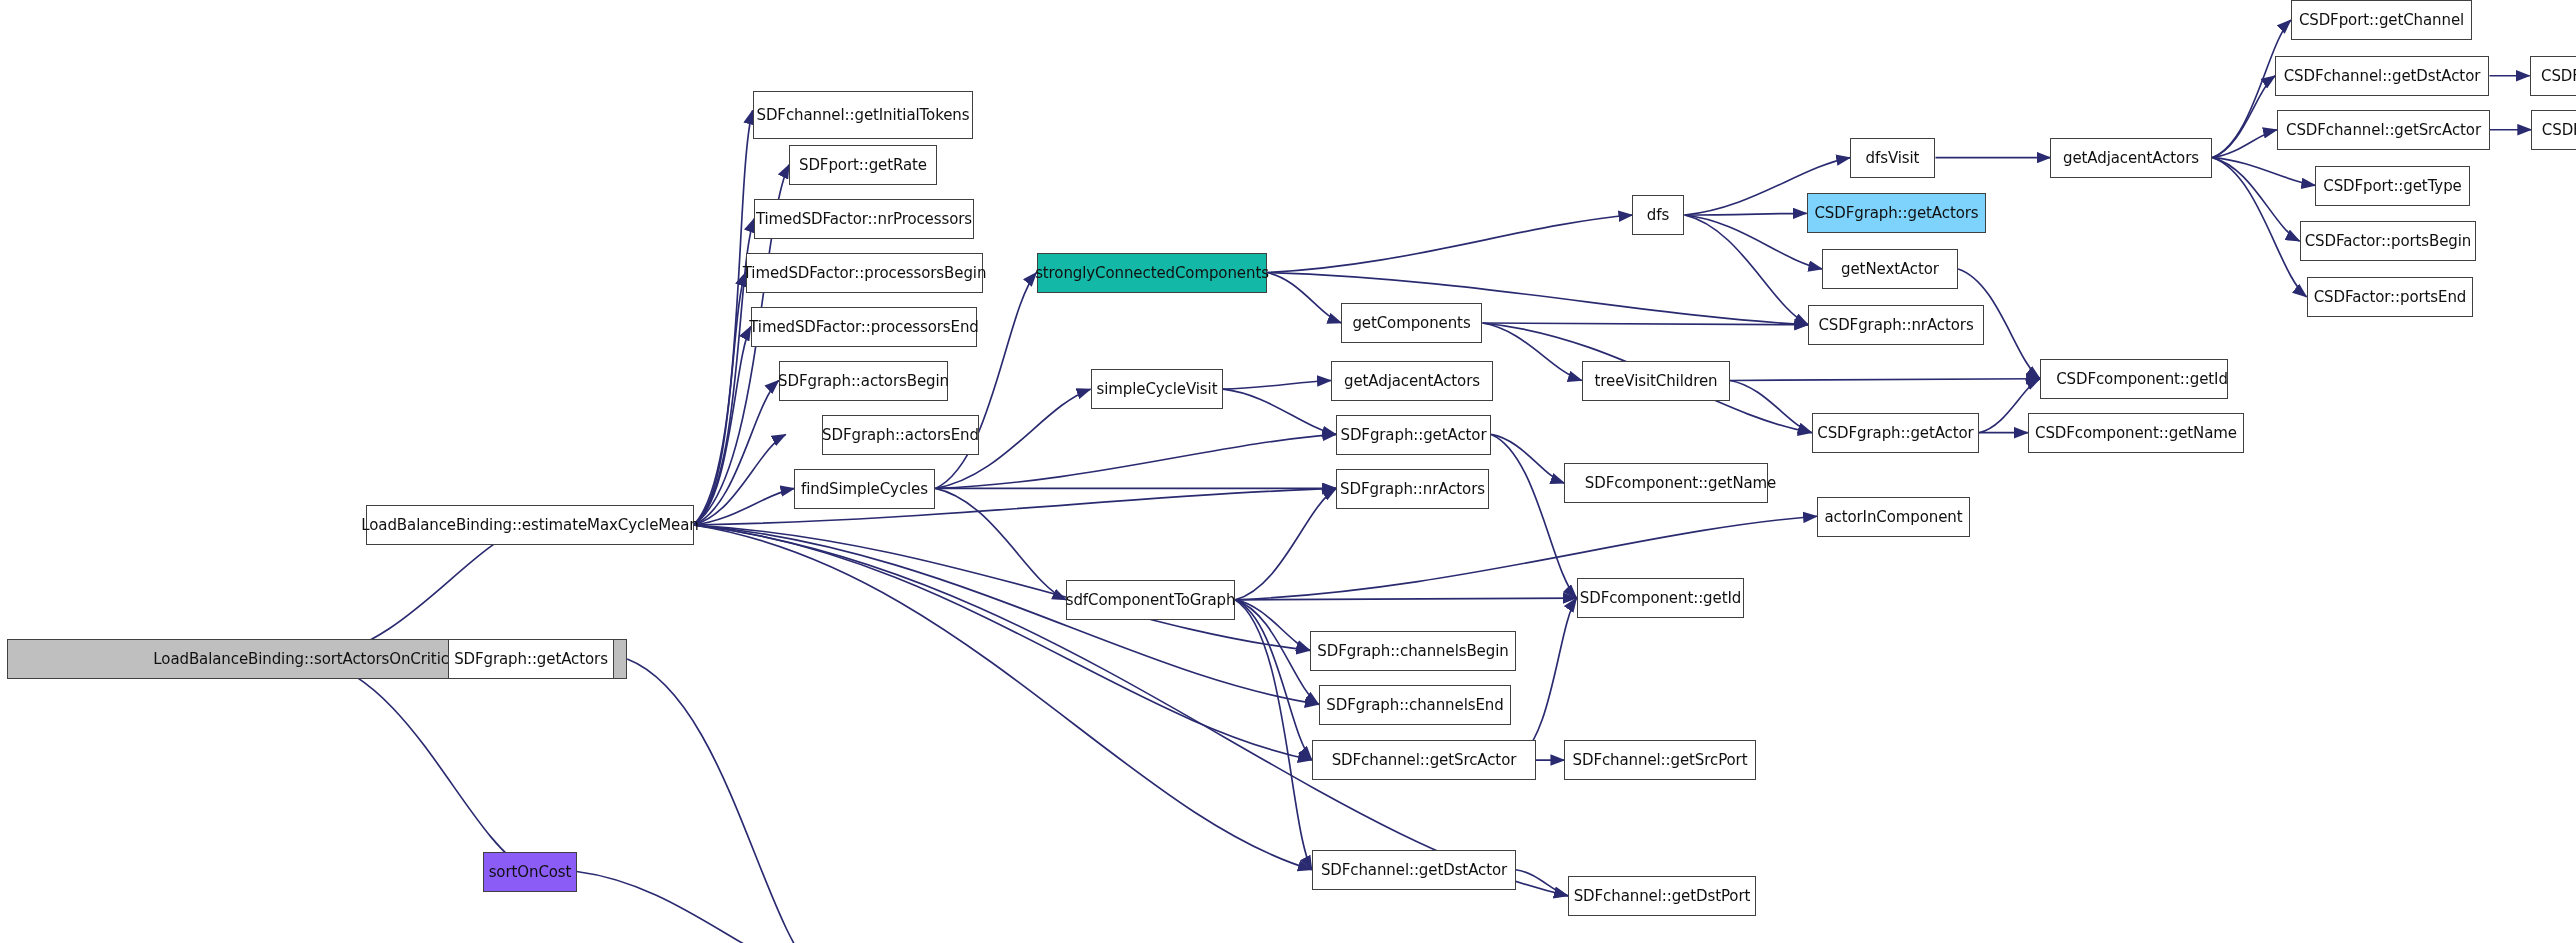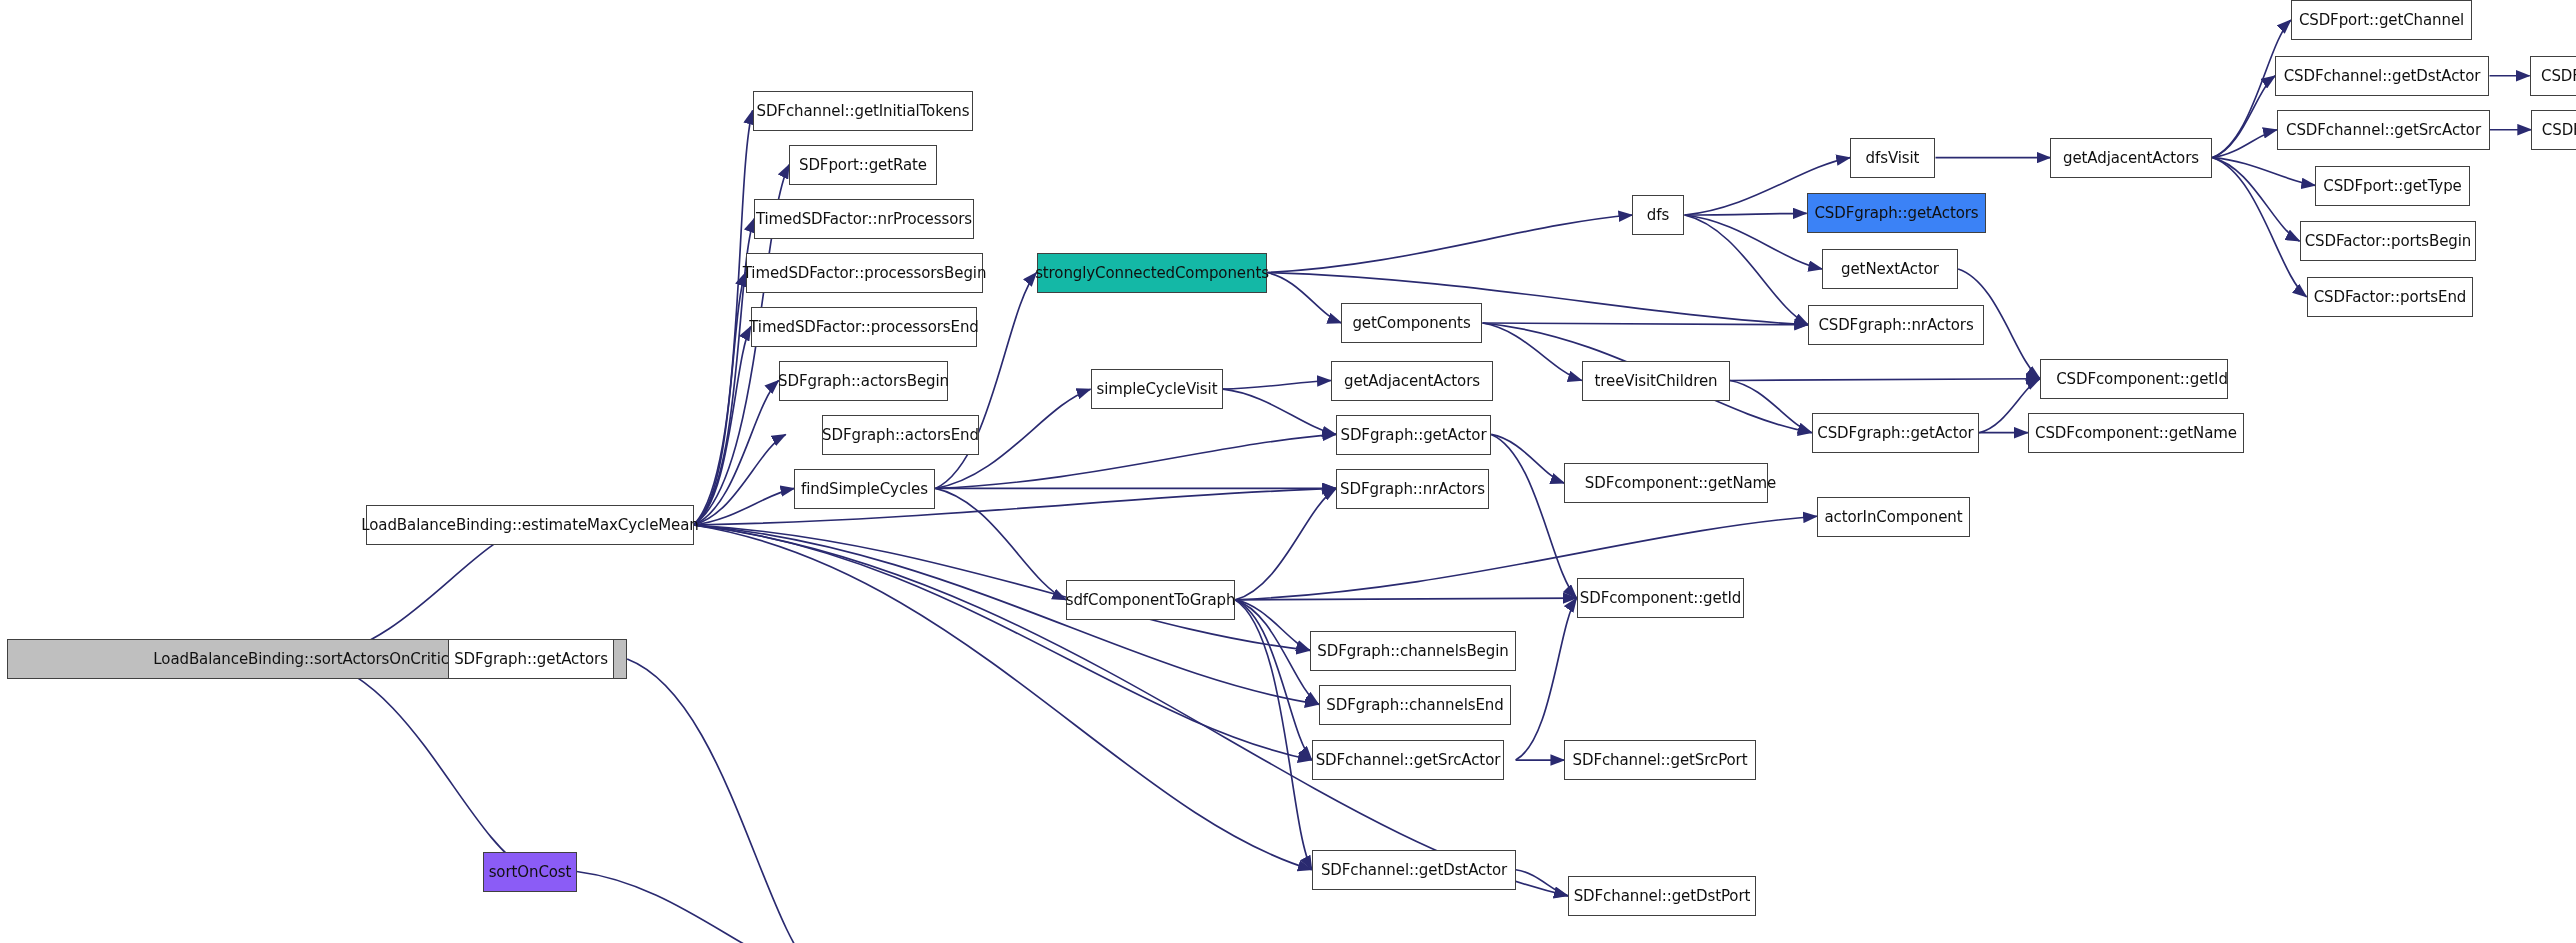--- a/index.html
+++ b/index.html
@@ -82,47 +82,47 @@
       <path d="M1523.68,444.11 C1570.87848,464.1884 1584.7340000000002,584.6588 1610.9,611.4300000000001" fill="none" stroke="#2a2a70" stroke-width="1.7" marker-end="url(#ah)"></path>
       <path d="M1548.6,776.97 C1567.5392,776.97 1583.488,776.97 1598.44,776.97" fill="none" stroke="#2a2a70" stroke-width="1.7" marker-end="url(#ah)"></path>
       <path d="M1548.6,889.11 C1571.1348,892.314 1585.98,911.538 1602,915.8100000000001" fill="none" stroke="#2a2a70" stroke-width="1.7" marker-end="url(#ah)"></path>
       <path d="M1548.6,776.97 C1586.1793599999999,757.1052000000001 1592.21,637.9164000000001 1610.9,611.4300000000001" fill="none" stroke="#2a2a70" stroke-width="1.7" marker-end="url(#ah)"></path>
     </svg>
   <div id="nodes">
       <div class="node root" style="left: 7px; top: 639px; width: 620px; height: 40px; border-color: rgb(64, 64, 64); background: rgb(191, 191, 191); color: rgb(16, 16, 16);">LoadBalanceBinding::sortActorsOnCriticality</div>
       <div class="node" style="left: 366px; top: 505px; width: 328px; height: 40px; border-color: rgb(64, 64, 64); background: rgb(255, 255, 255); color: rgb(16, 16, 16);">LoadBalanceBinding::estimateMaxCycleMean</div>
       <div class="node" style="left: 448px; top: 639px; width: 166px; height: 40px; border-color: rgb(64, 64, 64); background: rgb(255, 255, 255); color: rgb(16, 16, 16);">SDFgraph::getActors</div>
       <div class="node" style="left: 483px; top: 852px; width: 94px; height: 40px; border-color: rgb(64, 64, 64); background: #8b5cf6; color: rgb(16, 16, 16);">sortOnCost</div>
-      <div class="node" style="left: 753px; top: 91px; width: 220px; height: 40px; border-color: rgb(64, 64, 64); background: rgb(255, 255, 255); color: rgb(16, 16, 16);">SDFchannel::getInitialTokens</div>
+      <div class="node" style="left: 753px; top: 91px; width: 220px; height: 48px; border-color: rgb(64, 64, 64); background: rgb(255, 255, 255); color: rgb(16, 16, 16);">SDFchannel::getInitialTokens</div>
       <div class="node" style="left: 789px; top: 145px; width: 148px; height: 40px; border-color: rgb(64, 64, 64); background: rgb(255, 255, 255); color: rgb(16, 16, 16);">SDFport::getRate</div>
       <div class="node" style="left: 754px; top: 199px; width: 220px; height: 40px; border-color: rgb(64, 64, 64); background: rgb(255, 255, 255); color: rgb(16, 16, 16);">TimedSDFactor::nrProcessors</div>
       <div class="node" style="left: 746px; top: 253px; width: 237px; height: 40px; border-color: rgb(64, 64, 64); background: rgb(255, 255, 255); color: rgb(16, 16, 16);">TimedSDFactor::processorsBegin</div>
       <div class="node" style="left: 751px; top: 307px; width: 226px; height: 40px; border-color: rgb(64, 64, 64); background: rgb(255, 255, 255); color: rgb(16, 16, 16);">TimedSDFactor::processorsEnd</div>
       <div class="node" style="left: 779px; top: 361px; width: 169px; height: 40px; border-color: rgb(64, 64, 64); background: rgb(255, 255, 255); color: rgb(16, 16, 16);">SDFgraph::actorsBegin</div>
       <div class="node" style="left: 786px; top: 415px; width: 157px; height: 40px; border-color: rgb(64, 64, 64); background: rgb(255, 255, 255); color: rgb(16, 16, 16); margin-left: 36px;">SDFgraph::actorsEnd</div>
       <div class="node" style="left: 794px; top: 469px; width: 141px; height: 40px; border-color: rgb(64, 64, 64); background: rgb(255, 255, 255); color: rgb(16, 16, 16);">findSimpleCycles</div>
       <div class="node" style="left: 1037px; top: 253px; width: 230px; height: 40px; border-color: rgb(64, 64, 64); background: #14b8a6; color: rgb(16, 16, 16);">stronglyConnectedComponents</div>
       <div class="node" style="left: 1091px; top: 369px; width: 132px; height: 40px; border-color: rgb(64, 64, 64); background: rgb(255, 255, 255); color: rgb(16, 16, 16);">simpleCycleVisit</div>
       <div class="node" style="left: 1066px; top: 580px; width: 169px; height: 40px; border-color: rgb(64, 64, 64); background: rgb(255, 255, 255); color: rgb(16, 16, 16);">sdfComponentToGraph</div>
       <div class="node" style="left: 1341px; top: 303px; width: 141px; height: 40px; border-color: rgb(64, 64, 64); background: rgb(255, 255, 255); color: rgb(16, 16, 16);">getComponents</div>
       <div class="node" style="left: 1331px; top: 361px; width: 162px; height: 40px; border-color: rgb(64, 64, 64); background: rgb(255, 255, 255); color: rgb(16, 16, 16);">getAdjacentActors</div>
       <div class="node" style="left: 1336px; top: 415px; width: 155px; height: 40px; border-color: rgb(64, 64, 64); background: rgb(255, 255, 255); color: rgb(16, 16, 16);">SDFgraph::getActor</div>
       <div class="node" style="left: 1336px; top: 469px; width: 153px; height: 40px; border-color: rgb(64, 64, 64); background: rgb(255, 255, 255); color: rgb(16, 16, 16);">SDFgraph::nrActors</div>
       <div class="node" style="left: 1310px; top: 631px; width: 206px; height: 40px; border-color: rgb(64, 64, 64); background: rgb(255, 255, 255); color: rgb(16, 16, 16);">SDFgraph::channelsBegin</div>
       <div class="node" style="left: 1319px; top: 685px; width: 192px; height: 40px; border-color: rgb(64, 64, 64); background: rgb(255, 255, 255); color: rgb(16, 16, 16);">SDFgraph::channelsEnd</div>
-      <div class="node" style="left: 1312px; top: 740px; width: 192px; height: 40px; border-color: rgb(64, 64, 64); background: rgb(255, 255, 255); color: rgb(16, 16, 16);">SDFchannel::getSrcActor</div>
+      <div class="node" style="left: 1312px; top: 740px; width: 224px; height: 40px; border-color: rgb(64, 64, 64); background: rgb(255, 255, 255); color: rgb(16, 16, 16);">SDFchannel::getSrcActor</div>
       <div class="node" style="left: 1312px; top: 850px; width: 204px; height: 40px; border-color: rgb(64, 64, 64); background: rgb(255, 255, 255); color: rgb(16, 16, 16);">SDFchannel::getDstActor</div>
       <div class="node" style="left: 1582px; top: 361px; width: 148px; height: 40px; border-color: rgb(64, 64, 64); background: rgb(255, 255, 255); color: rgb(16, 16, 16);">treeVisitChildren</div>
       <div class="node" style="left: 1564px; top: 463px; width: 204px; height: 40px; border-color: rgb(64, 64, 64); background: rgb(255, 255, 255); color: rgb(16, 16, 16); padding-left: 29px;">SDFcomponent::getName</div>
       <div class="node" style="left: 1577px; top: 578px; width: 167px; height: 40px; border-color: rgb(64, 64, 64); background: rgb(255, 255, 255); color: rgb(16, 16, 16);">SDFcomponent::getId</div>
       <div class="node" style="left: 1564px; top: 740px; width: 192px; height: 40px; border-color: rgb(64, 64, 64); background: rgb(255, 255, 255); color: rgb(16, 16, 16);">SDFchannel::getSrcPort</div>
       <div class="node" style="left: 1568px; top: 876px; width: 188px; height: 40px; border-color: rgb(64, 64, 64); background: rgb(255, 255, 255); color: rgb(16, 16, 16);">SDFchannel::getDstPort</div>
       <div class="node" style="left: 1632px; top: 195px; width: 52px; height: 40px; border-color: rgb(64, 64, 64); background: rgb(255, 255, 255); color: rgb(16, 16, 16);">dfs</div>
       <div class="node" style="left: 1850px; top: 138px; width: 85px; height: 40px; border-color: rgb(64, 64, 64); background: rgb(255, 255, 255); color: rgb(16, 16, 16);">dfsVisit</div>
-      <div class="node" style="left: 1807px; top: 193px; width: 179px; height: 40px; border-color: rgb(64, 64, 64); background: #3b82f6; color: rgb(16, 16, 16);">CSDFgraph::getActors</div>
+      <div class="node" style="left: 1807px; top: 193px; width: 179px; height: 40px; border-color: rgb(64, 64, 64); background: #7dd3fc; color: rgb(16, 16, 16);">CSDFgraph::getActors</div>
       <div class="node" style="left: 1822px; top: 249px; width: 136px; height: 40px; border-color: rgb(64, 64, 64); background: rgb(255, 255, 255); color: rgb(16, 16, 16);">getNextActor</div>
       <div class="node" style="left: 1808px; top: 305px; width: 176px; height: 40px; border-color: rgb(64, 64, 64); background: rgb(255, 255, 255); color: rgb(16, 16, 16);">CSDFgraph::nrActors</div>
       <div class="node" style="left: 1812px; top: 413px; width: 167px; height: 40px; border-color: rgb(64, 64, 64); background: rgb(255, 255, 255); color: rgb(16, 16, 16);">CSDFgraph::getActor</div>
       <div class="node" style="left: 1817px; top: 497px; width: 153px; height: 40px; border-color: rgb(64, 64, 64); background: rgb(255, 255, 255); color: rgb(16, 16, 16);">actorInComponent</div>
       <div class="node" style="left: 2040px; top: 359px; width: 188px; height: 40px; border-color: rgb(64, 64, 64); background: rgb(255, 255, 255); color: rgb(16, 16, 16); padding-left: 16px;">CSDFcomponent::getId</div>
       <div class="node" style="left: 2028px; top: 413px; width: 216px; height: 40px; border-color: rgb(64, 64, 64); background: rgb(255, 255, 255); color: rgb(16, 16, 16);">CSDFcomponent::getName</div>
       <div class="node" style="left: 2050px; top: 138px; width: 162px; height: 40px; border-color: rgb(64, 64, 64); background: rgb(255, 255, 255); color: rgb(16, 16, 16);">getAdjacentActors</div>
       <div class="node" style="left: 2291px; top: 0px; width: 181px; height: 40px; border-color: rgb(64, 64, 64); background: rgb(255, 255, 255); color: rgb(16, 16, 16);">CSDFport::getChannel</div>
       <div class="node" style="left: 2275px; top: 56px; width: 214px; height: 40px; border-color: rgb(64, 64, 64); background: rgb(255, 255, 255); color: rgb(16, 16, 16);">CSDFchannel::getDstActor</div>
       <div class="node" style="left: 2277px; top: 110px; width: 213px; height: 40px; border-color: rgb(64, 64, 64); background: rgb(255, 255, 255); color: rgb(16, 16, 16);">CSDFchannel::getSrcActor</div>

